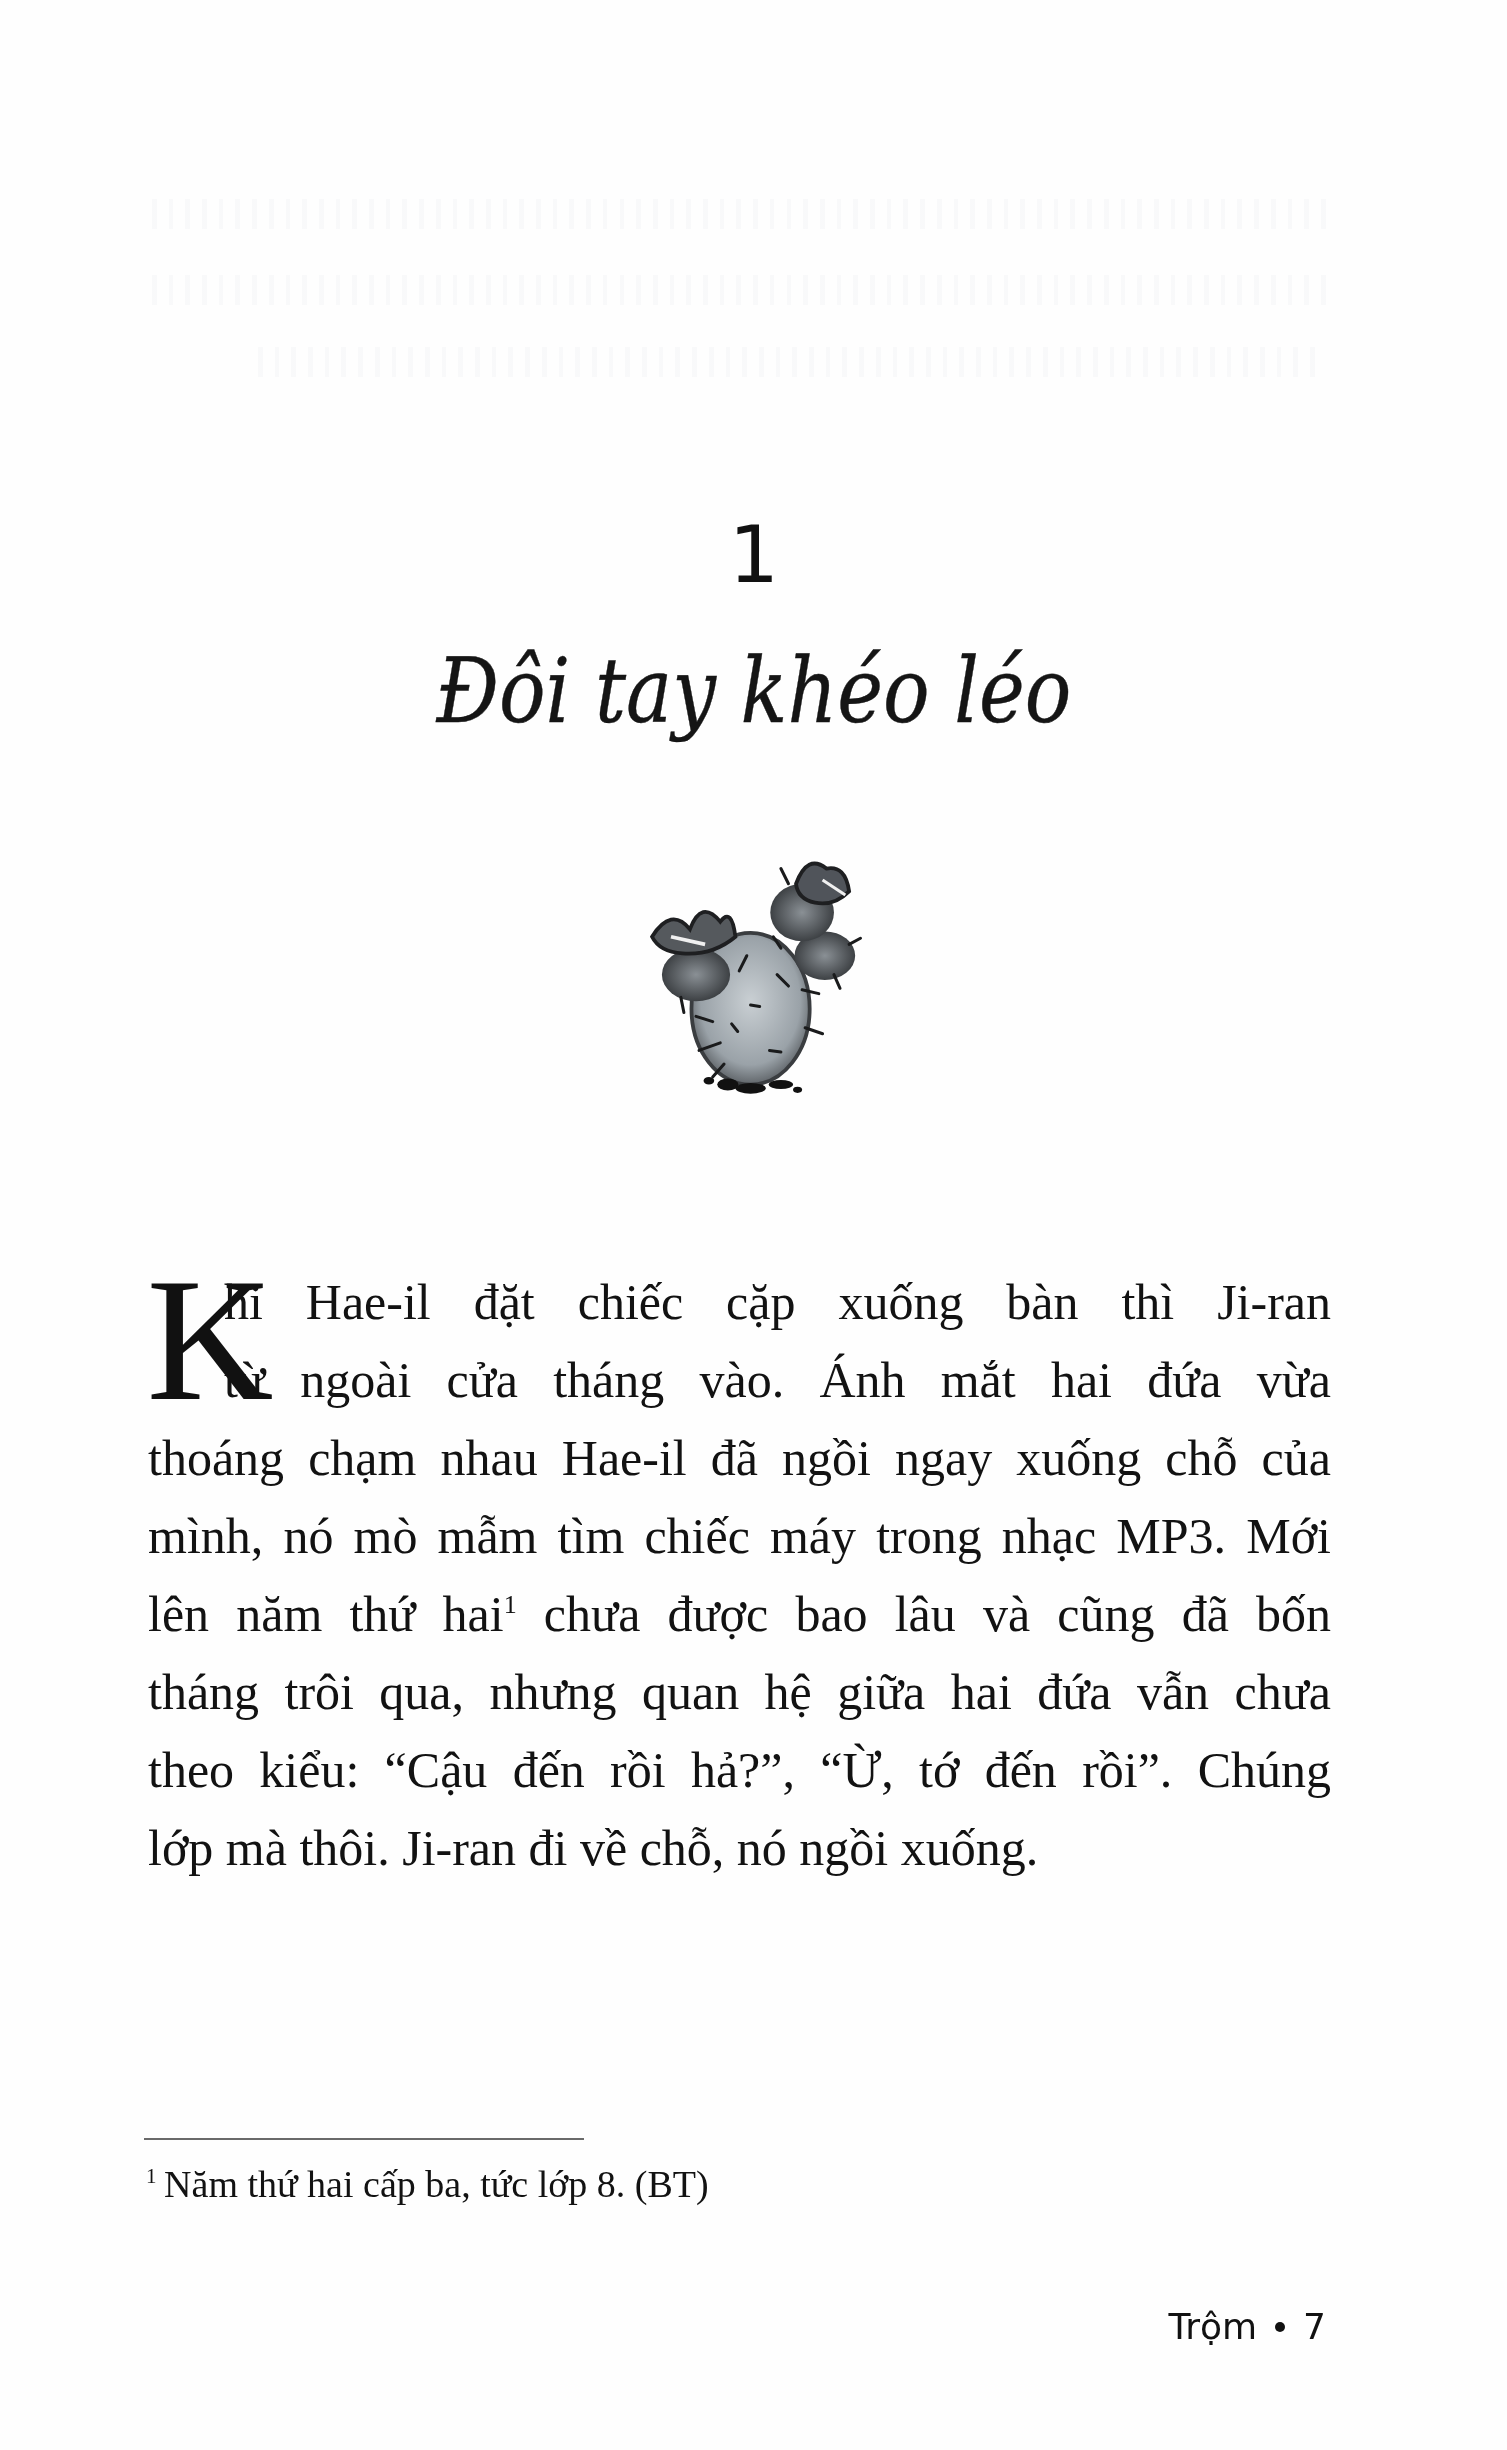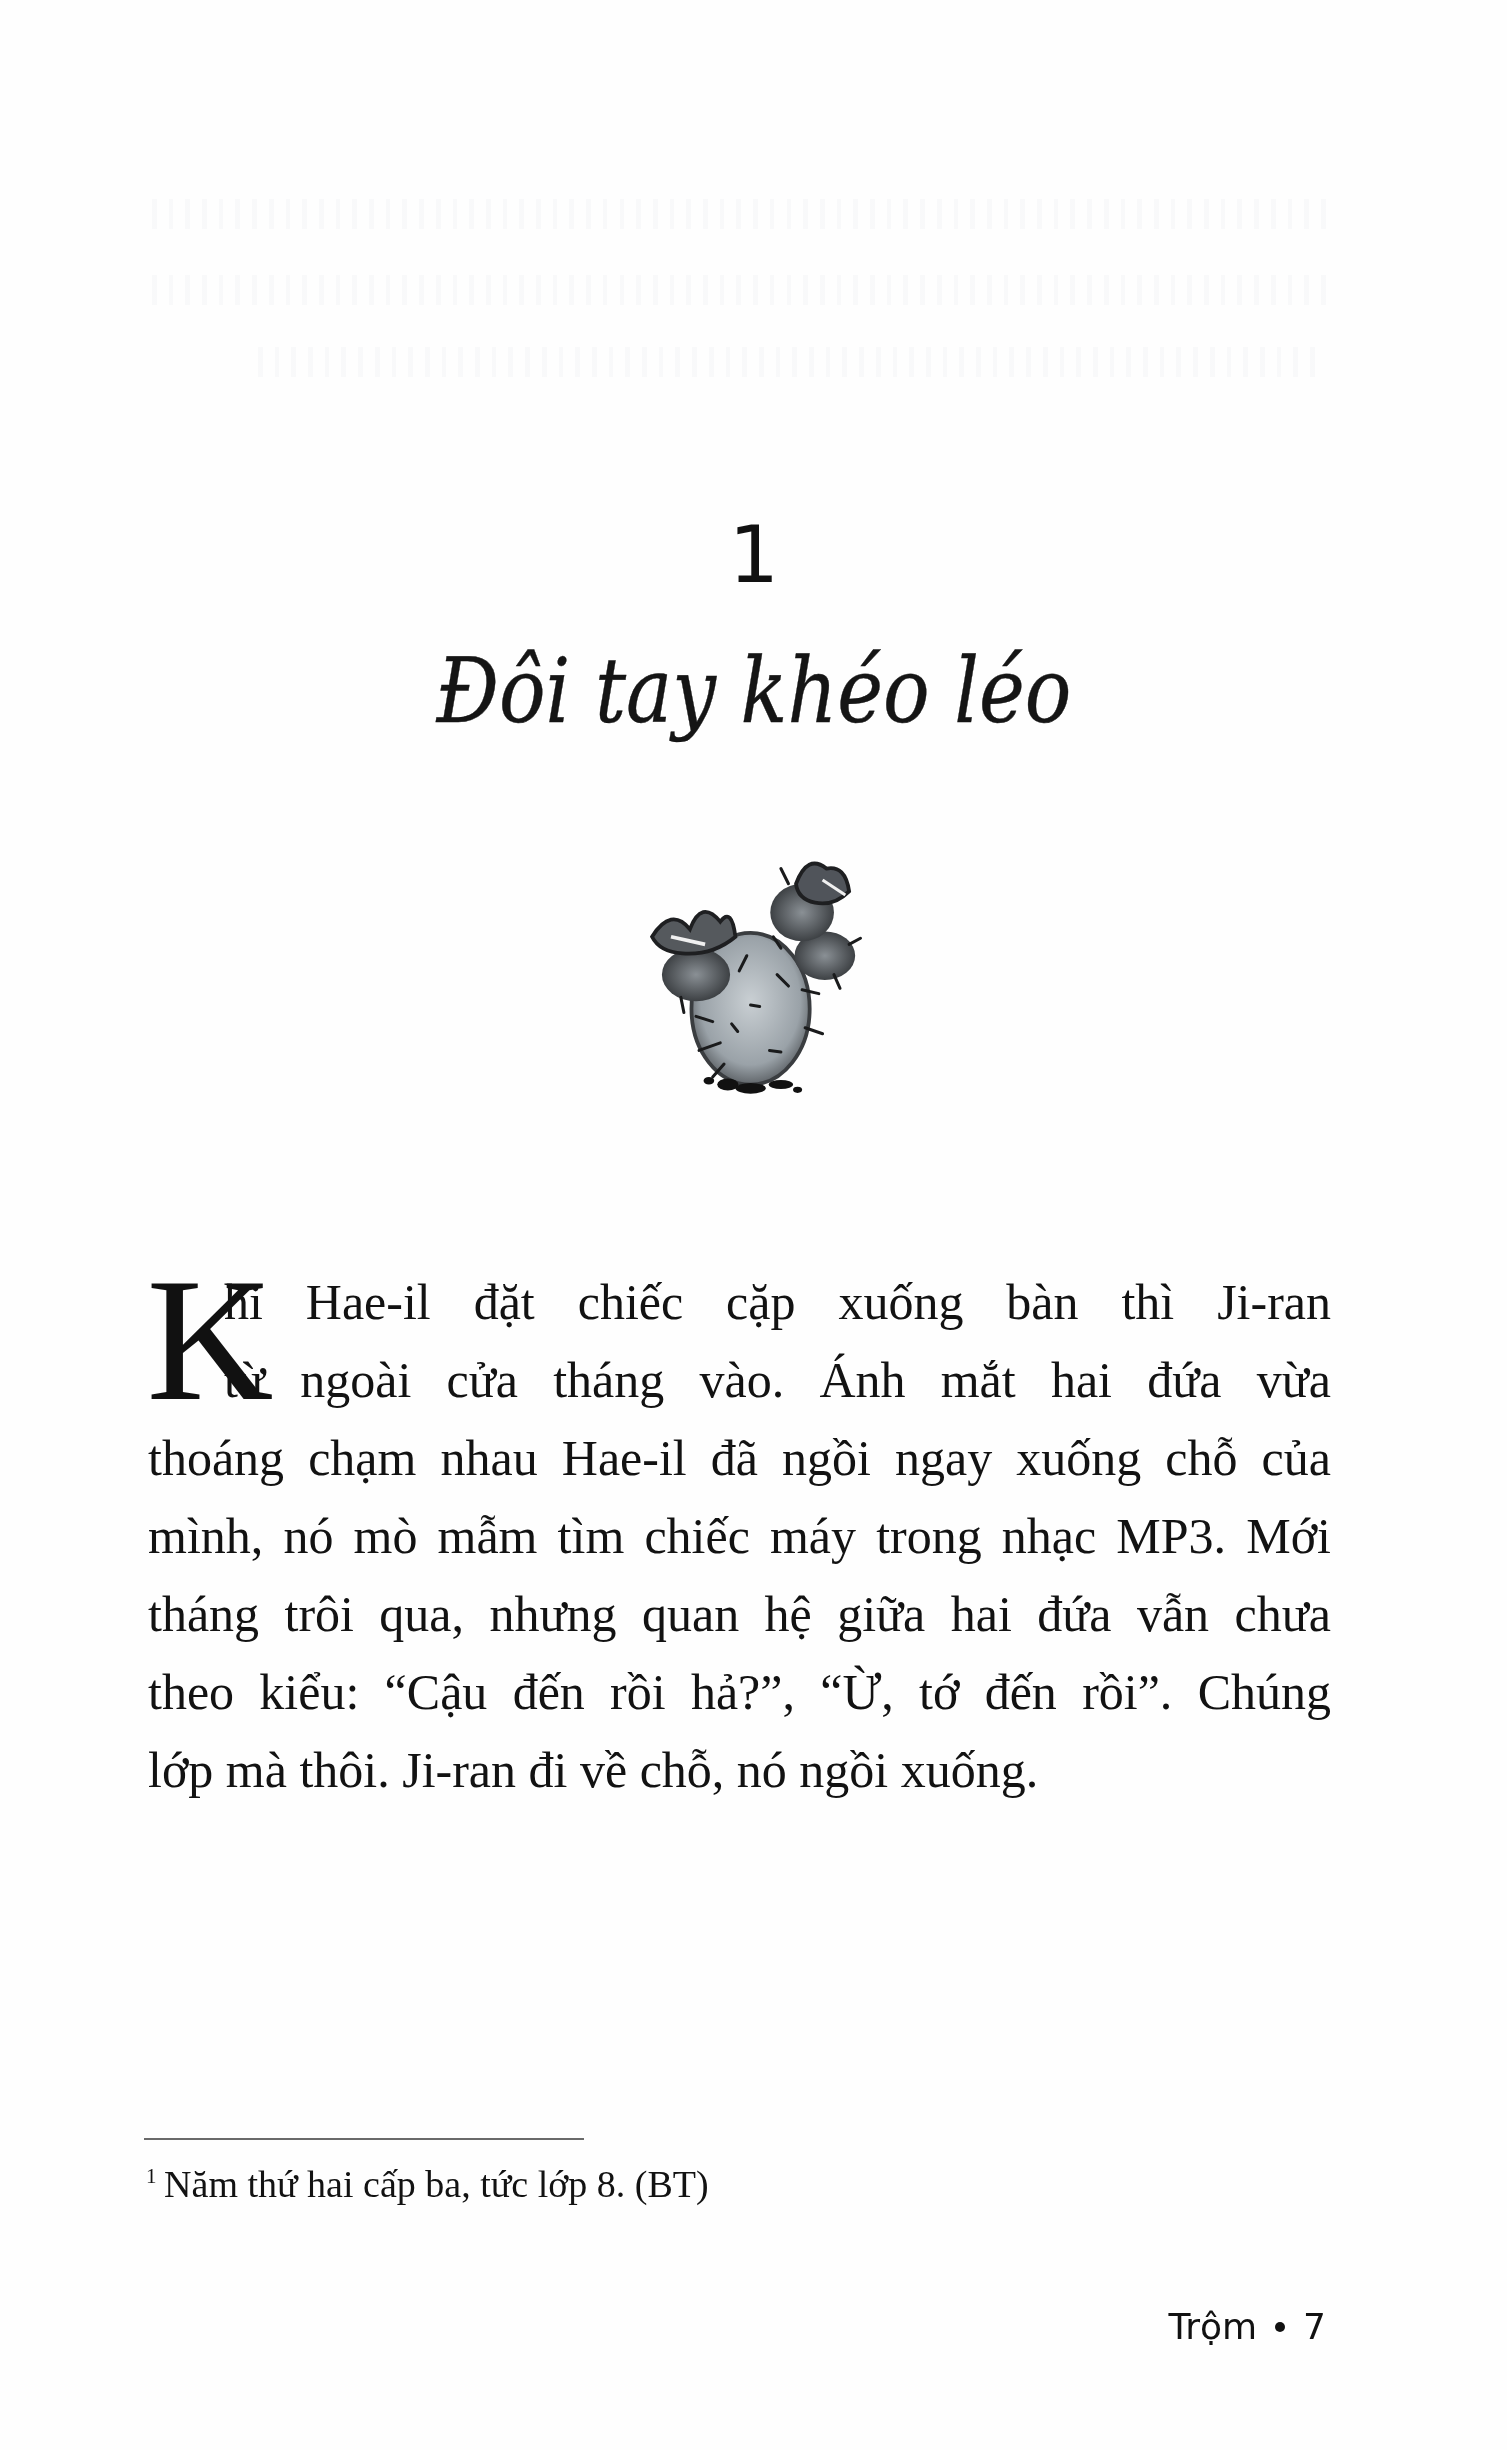--- a/index.html
+++ b/index.html
@@ -211,20 +211,21 @@
       </g>
     </svg>
   </div>
 
   <div class="body-text">
     <span class="drop-cap">K</span>
     <span class="body-line indent">hi Hae-il đặt chiếc cặp xuống bàn thì Ji-ran</span>
     <span class="body-line indent">từ ngoài cửa tháng vào. Ánh mắt hai đứa vừa</span>
     <span class="body-line">thoáng chạm nhau Hae-il đã ngồi ngay xuống chỗ của</span>
     <span class="body-line">mình, nó mò mẫm tìm chiếc máy trong nhạc MP3. Mới</span>
+    <span class="body-line"><span>lên năm thứ hai</span><span class="sup">1</span> <span>chưa được bao lâu và cũng đã bốn</span></span>
     <span class="body-line">tháng trôi qua, nhưng quan hệ giữa hai đứa vẫn chưa</span>
     <span class="body-line">theo kiểu: “Cậu đến rồi hả?”, “Ừ, tớ đến rồi”. Chúng</span>
     <span class="body-line last">lớp mà thôi. Ji-ran đi về chỗ, nó ngồi xuống.</span>
   </div>
 
   <div class="footnote-rule"></div>
 
   <div class="footnote">
     <span class="fn-mark">1</span><span>Năm thứ hai cấp ba, tức lớp 8. (BT)</span>
   </div>

